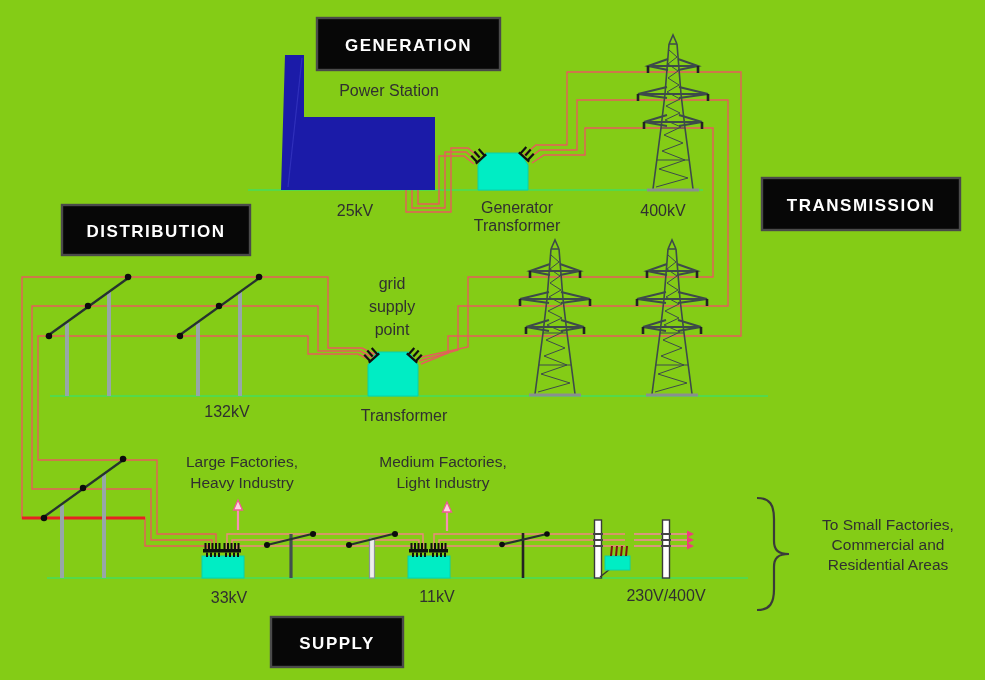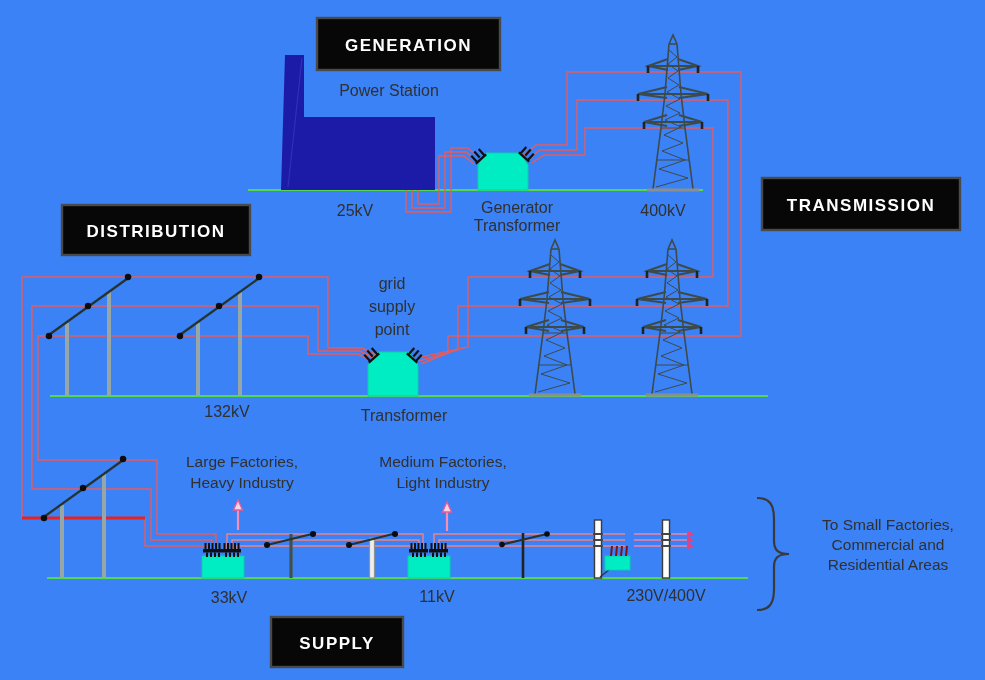--- a/index.html
+++ b/index.html
@@ -1,16 +1,16 @@
 <!DOCTYPE html>
 <html><head>
 <meta charset="utf-8">
 <style>
   html,body{margin:0;padding:0;background:#ffffff;}
-  #stage{position:relative;width:985px;height:680px;background:#3b82f6;overflow:hidden;}
+  #stage{position:relative;width:985px;height:680px;background:#84cc16;overflow:hidden;}
   svg{display:block;}
   text{font-family:"Liberation Sans",sans-serif;fill:#303030;}
   .lbl{font-size:16px;text-anchor:middle;}
   .lbl2{font-size:15.5px;text-anchor:middle;}
   .hdr{font-size:17px;font-weight:bold;fill:#ffffff;letter-spacing:1.5px;text-anchor:middle;}
   .box{fill:#070707;stroke:#4a4a4a;stroke-width:2.4;}
   .wire{stroke:#e65c5c;stroke-width:1.4;fill:none;}
   .wire3{stroke:#ef8484;stroke-width:1.4;fill:none;}
   .wirep{stroke:#f584a4;stroke-width:1.6;fill:none;}
   .heavy{stroke:#e62222;stroke-width:2.8;fill:none;}

